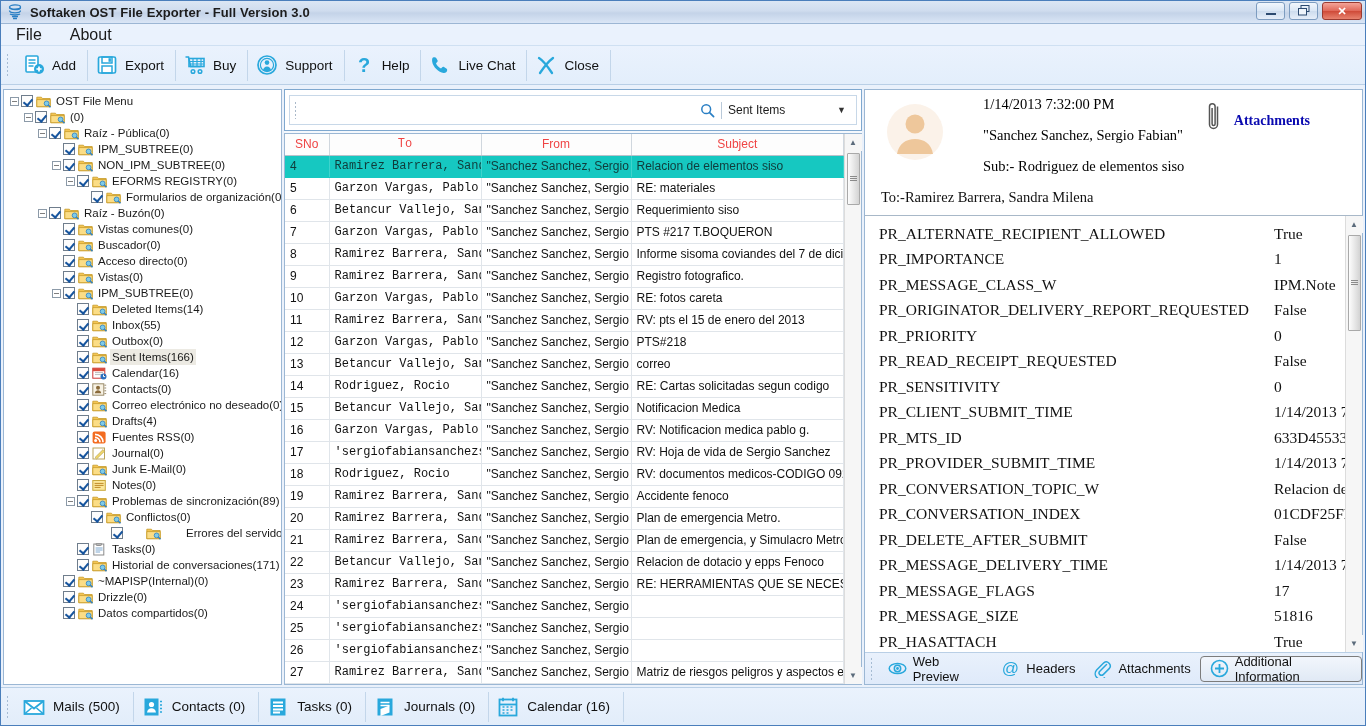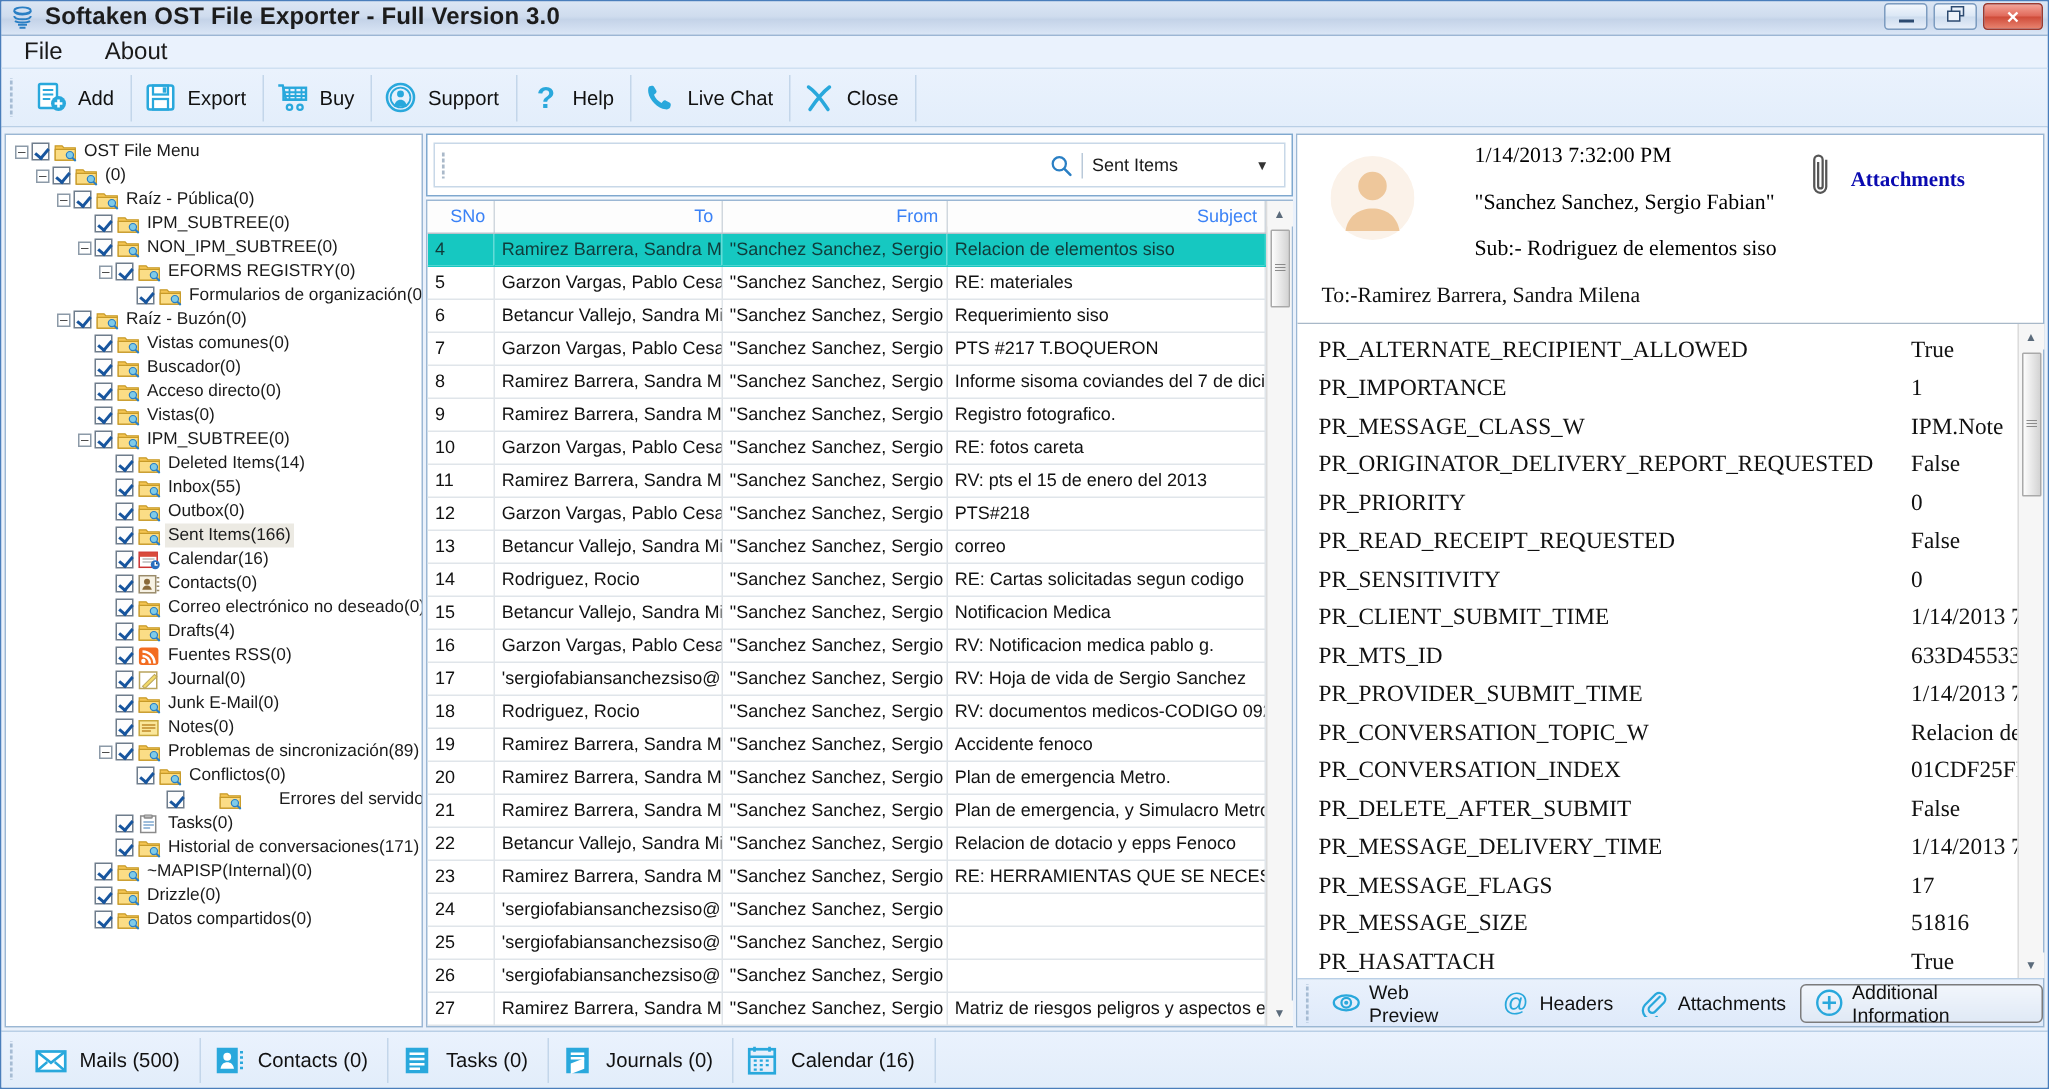--- a/index.html
+++ b/index.html
@@ -21,21 +21,21 @@
   .titlebar {
     height:23px; flex:0 0 23px;
     background:linear-gradient(to bottom,#dbe6f4 0%,#cfdcee 45%,#c4d3e8 55%,#dae6f6 100%);
     border-bottom:1px solid #9cb6d4;
     display:flex; align-items:center;
     position:relative;
   }
   .title-ico { width:18px; height:16px; margin-left:5px; position:relative; }
   .title-ico svg { display:block; }
   .title-text {
-    font-size:16px; font-weight:bold; color:#1c1c1c;
+    font-size:13px; font-weight:bold; color:#1c1c1c;
     margin-left:6px; letter-spacing:.1px;
   }
   .win-btns { position:absolute; right:3px; top:1px; display:flex; gap:4px; }
   .win-btn {
     width:29px; height:18px; border:1px solid #7d9cc0; border-radius:3px;
     background:linear-gradient(to bottom,#f2f7fd 0%,#dbe7f5 48%,#cddcee 52%,#e6eef9 100%);
     display:flex; align-items:center; justify-content:center;
     color:#2c4a70; font-size:11px;
   }
   .win-btn.close {
@@ -121,32 +121,32 @@
     background-size:3px 4px; background-repeat:repeat-y;}
   .sb-input { flex:1; border:none; outline:none; font-size:12px; font-family:"Liberation Sans",sans-serif; padding:0 4px;}
   .sb-sep { width:1px; height:17px; background:#b9c9d9; margin:0 6px; }
   .sb-sel { display:flex; align-items:center; width:128px; font-size:12px; color:#1a1a1a; }
   .sb-sel .caret { margin-left:auto; margin-right:10px; font-size:9px; color:#333; }
 
   .grid-wrap { flex:1 1 auto; display:flex; min-height:0; border:1px solid #9bb7d4; background:#fff; }
   .grid { flex:1 1 auto; overflow:hidden; }
   table.grid-tbl { border-collapse:collapse; width:100%; table-layout:fixed; }
   table.grid-tbl th {
-    font-weight:normal; font-size:12px; text-align:right;
+    font-weight:normal; font-size:12px; text-align:center;
     padding:3px 5px; height:21px; background:#fdfdfd;
     border-right:1px solid #d0d7de; border-bottom:1px solid #b9c2cb;
-    color:#3b82f6;
+    color:#ef4444;
   }
   table.grid-tbl td {
     font-size:12px; padding:2px 5px; height:22px;
     border-right:1px solid #e0e5ea; border-bottom:1px solid #e0e5ea;
     white-space:nowrap; overflow:hidden; text-overflow:clip; color:#111;
   }
   tr.row-sel td { background:#16c8c1; color:#103b3a; border-right-color:#3ed3cd; border-bottom-color:#16c8c1;}
-  .col-sno { width:44px; } .col-to { width:152px; } .col-from { width:150px; }
+  .col-sno { width:44px; } .col-to { width:152px;font-family:Liberation Mono, monospace; } .col-from { width:150px; }
 
   .vscroll {
     width:17px; flex:0 0 17px; background:#f6f6f6;
     border-left:1px solid #dcdcdc; display:flex; flex-direction:column; align-items:center;
     position:relative;
   }
   .sc-arrow { width:17px; height:17px; display:flex; align-items:center; justify-content:center;
     background:#f6f6f6; color:#5b6b7b; font-size:8px; }
   .sc-thumb {
     width:13px; height:52px; margin-top:2px;

